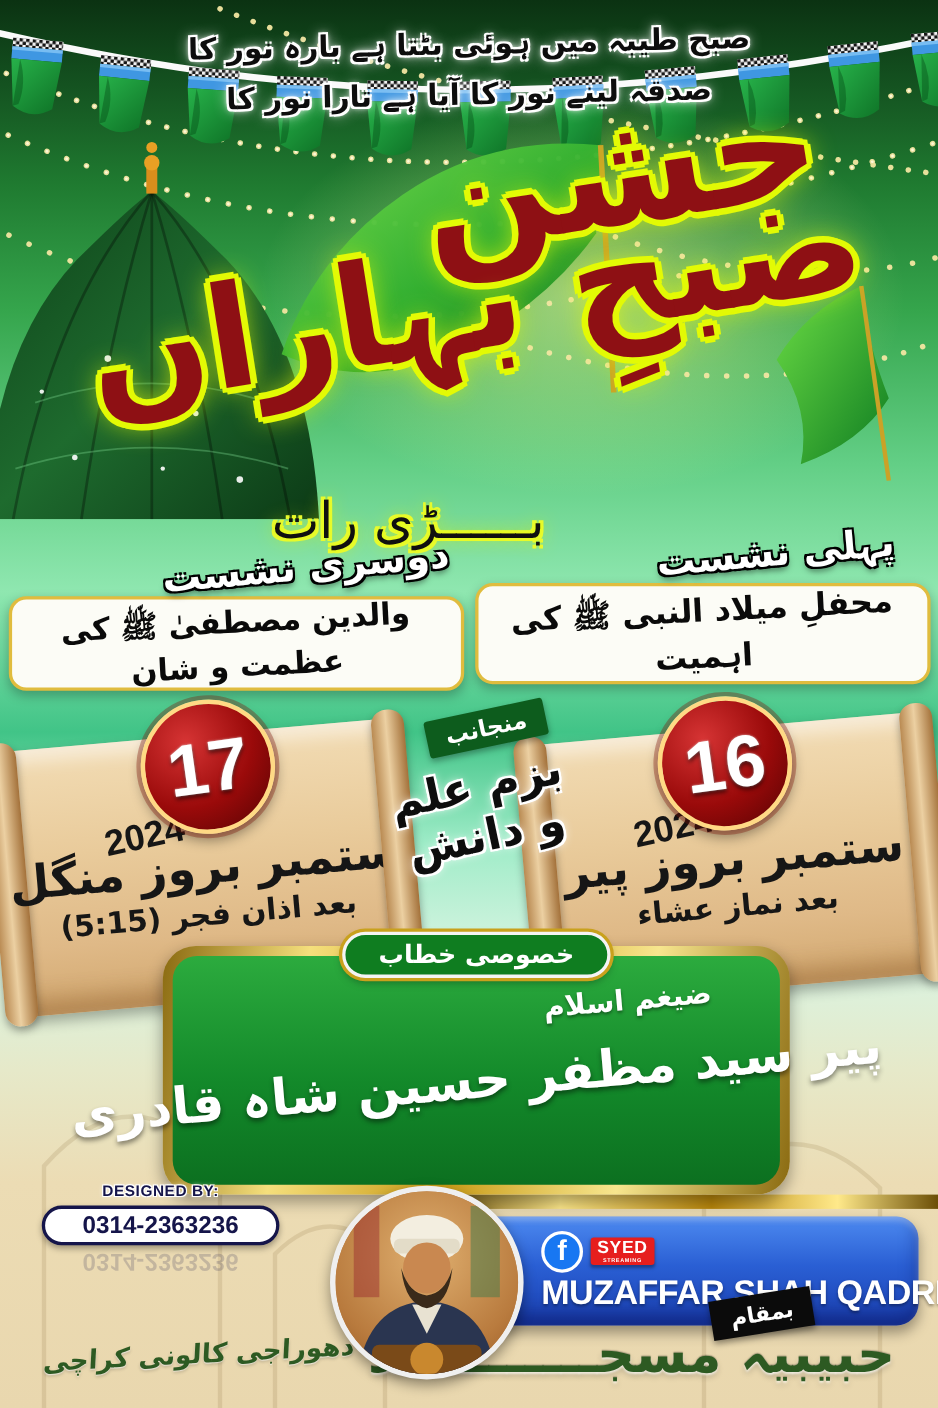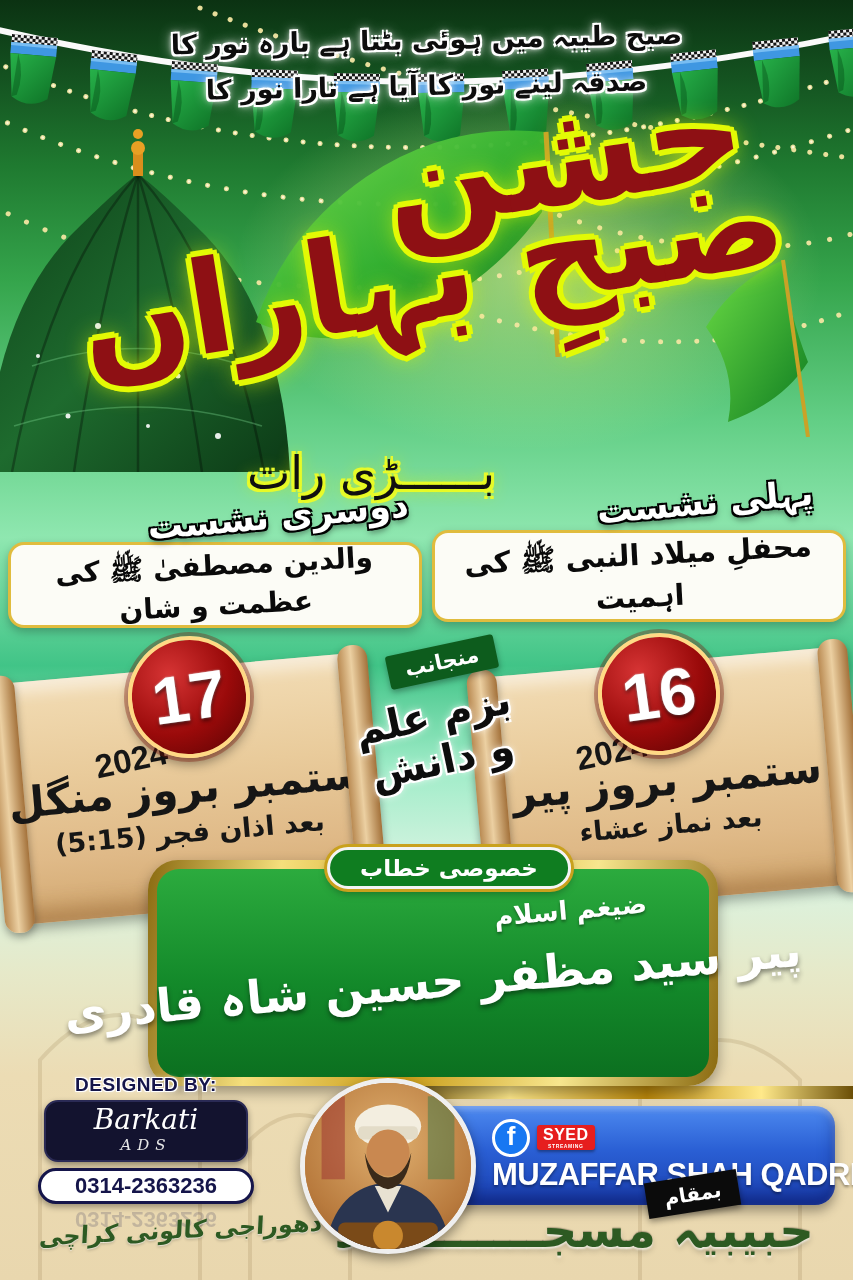--- a/index.html
+++ b/index.html
@@ -68,33 +68,33 @@
 
   
   .banner-gold{left:148px;top:860px;width:570px;height:226px;z-index:4;padding:9px;border-radius:30px;
     background:linear-gradient(100deg,#8a6a10 0%,#f5df7c 22%,#c99b16 48%,#f7e68e 74%,#8a6a10 100%);
     box-shadow:0 6px 14px rgba(0,0,0,.35);}
   .banner-green{position:relative;width:100%;height:100%;border-radius:22px;
     background:linear-gradient(180deg,#2cab3e 0%,#13892a 55%,#0c7020 100%);
     display:flex;flex-direction:column;align-items:center;}
   .special-pill{position:absolute;top:-22px;left:50%;transform:translateX(-50%);
     background:#0f7d20;color:#fff;font-size:23px;font-weight:bold;padding:5px 30px;border-radius:26px;
-    border:3px solid #f4f4f4;box-shadow:0 0 0 3px #c9a11d,0 4px 8px rgba(0,0,0,.35);white-space:nowrap;margin-left:16px;}
+    border:3px solid #f4f4f4;box-shadow:0 0 0 3px #c9a11d,0 4px 8px rgba(0,0,0,.35);white-space:nowrap;}
   .honorific{position:absolute;top:26px;right:62px;color:#fff;font-size:26px;font-weight:bold;transform:rotate(-5deg);
     text-shadow:0 2px 3px rgba(0,0,0,.4);}
   .speaker-name{margin-top:86px;color:#fff;font-size:46px;font-weight:bold;transform:rotate(-5deg);white-space:nowrap;
     text-shadow:0 3px 5px rgba(0,0,0,.45);}
 
   
   .gold-strip{left:395px;top:1086px;width:458px;height:13px;z-index:3;
     background:linear-gradient(90deg,#6b4e06,#ffe98a 25%,#b8860b 55%,#ffe98a 80%,#6b4e06);}
 
   
   .designer{left:30px;top:1074px;width:232px;z-index:5;text-align:center;font-family:"Liberation Sans",sans-serif;}
-  .designer .dheading{font-size:19px;font-weight:bold;color:#15154a;letter-spacing:.5px;
+  .designer .dheading{font-size:14px;font-weight:bold;color:#15154a;letter-spacing:.5px;
     text-shadow:1px 1px 0 #fff,-1px 1px 0 #fff,1px -1px 0 #fff,-1px -1px 0 #fff,0 0 5px #fff;}
   .designer .brandbox{margin:4px auto 0;width:204px;background:#13132f;border:2px solid #2a2a55;border-radius:14px;padding:4px 6px 6px;
     box-shadow:0 3px 6px rgba(0,0,0,.4);}
   .designer .brand{font-family:"DejaVu Serif",serif;font-style:italic;font-size:28px;color:#fff;line-height:1;}
   .designer .brand-sub{font-family:"DejaVu Serif",serif;font-style:italic;font-size:15px;color:#e8e8e8;letter-spacing:6px;margin-top:2px;}
   .designer .phonebox{margin:6px auto 0;width:216px;background:#fff;border:3px solid #15154a;border-radius:18px;padding:2px 0;
     font-size:22px;font-weight:bold;color:#15154a;box-shadow:0 3px 6px rgba(0,0,0,.35);}
   .designer .phone-reflect{margin:2px auto 0;width:216px;font-size:22px;font-weight:bold;color:#15154a;opacity:.18;
     transform:scaleY(-1);filter:blur(.5px);}
 
@@ -298,24 +298,20 @@
       <div class="special-pill rtl">خصوصی خطاب</div>
       <div class="honorific rtl">ضیغم اسلام</div>
       <div class="speaker-name rtl">پیر سید مظفر حسین شاہ قادری</div>
     </div>
   </div>
 
   <div class="abs gold-strip"></div>
 
   <div class="abs designer">
     <div class="dheading">DESIGNED BY:</div>
-    <div class="brandbox">
-      <div class="brand">Barkati</div>
-      <div class="brand-sub">ADS</div>
-    </div>
     <div class="phonebox">0314-2363236</div>
     <div class="phone-reflect">0314-2363236</div>
   </div>
 
   <div class="abs photo-ring">
     <svg width="100%" height="100%" viewBox="0 0 100 100">
       <defs>
         <radialGradient id="phBg" cx=".5" cy=".35" r=".9">
           <stop offset="0" stop-color="#e0b070"></stop>
             <stop offset=".6" stop-color="#b97b3e"></stop>

